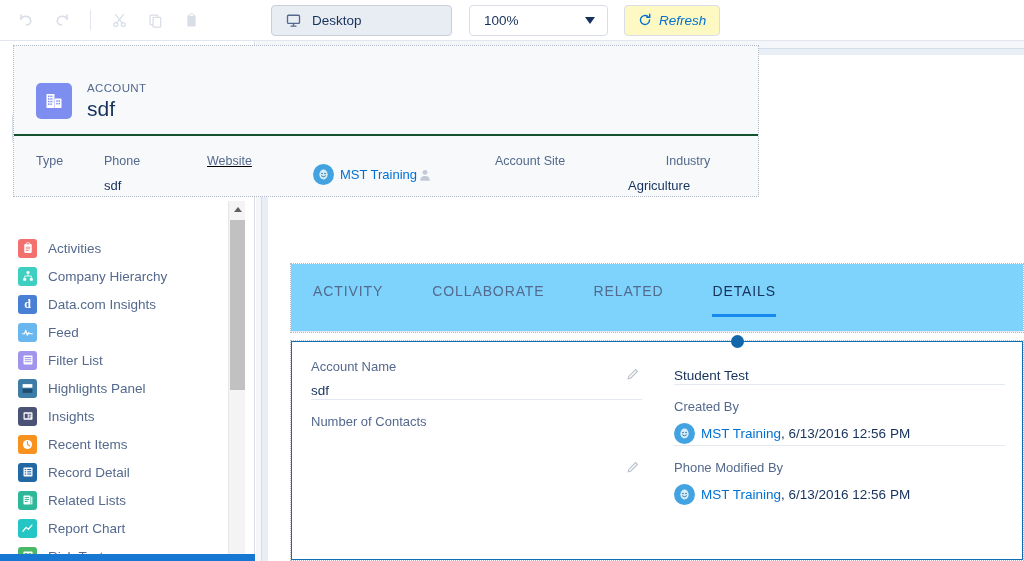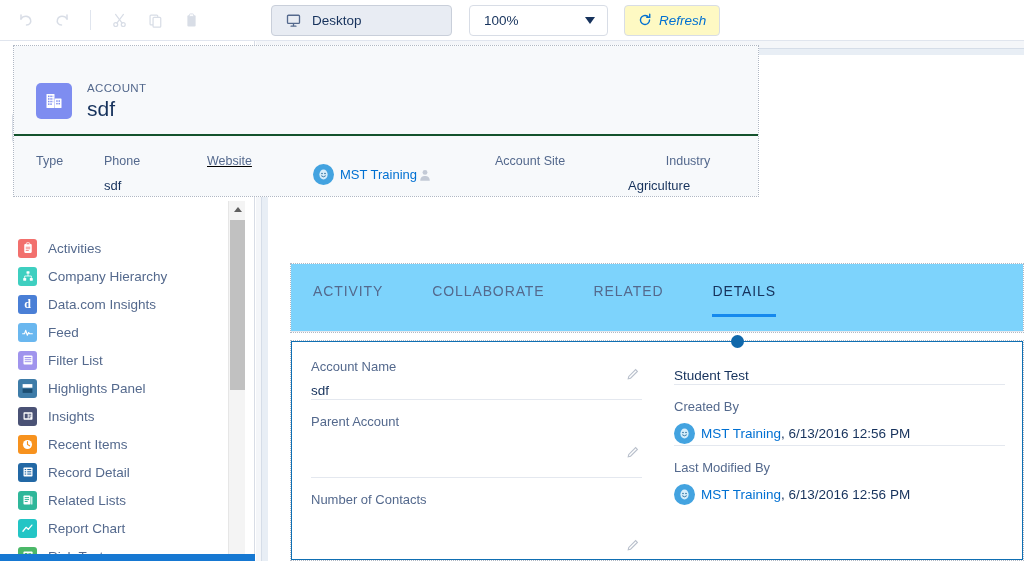--- a/index.html
+++ b/index.html
@@ -583,29 +583,20 @@
         <div class="rd-row">
           <div class="rd-lbl">Account Name</div>
           <div class="rd-val">sdf</div>
           <span class="rd-pencil">
             <svg width="14" height="14" viewBox="0 0 16 16" fill="none" stroke="currentColor" stroke-width="1.3" stroke-linecap="round">
                 <path d="M2.6 13.4 L3.2 10.8 L11 3 L13 5 L5.2 12.8 Z"></path>
               </svg>
           </span>
         </div>
 
-        <div class="rd-row tall">
-          <div class="rd-lbl">Parent Account</div>
-          <div class="rd-val"></div>
-          <span class="rd-pencil">
-            <svg width="14" height="14" viewBox="0 0 16 16" fill="none" stroke="currentColor" stroke-width="1.3" stroke-linecap="round">
-                <path d="M2.6 13.4 L3.2 10.8 L11 3 L13 5 L5.2 12.8 Z"></path>
-              </svg>
-          </span>
-        </div>
 
         <div class="rd-row nb tall">
           <div class="rd-lbl">Number of Contacts</div>
           <div class="rd-val"></div>
           <span class="rd-pencil" style="bottom:0;">
             <svg width="14" height="14" viewBox="0 0 16 16" fill="none" stroke="currentColor" stroke-width="1.3" stroke-linecap="round">
                 <path d="M2.6 13.4 L3.2 10.8 L11 3 L13 5 L5.2 12.8 Z"></path>
               </svg>
           </span>
         </div>
@@ -628,21 +619,21 @@
                   <circle cx="9.6" cy="6.9" r="0.85" fill="#2d6f9e"></circle>
                   <path d="M5.9 9.6 Q8 11.6 10.1 9.6" stroke="#2d6f9e" stroke-width="1" fill="none" stroke-linecap="round"></path>
                 </svg>
             </span>
             <a href="#">MST Training</a>
             <span>, 6/13/2016 12:56 PM</span>
           </div>
         </div>
 
         <div class="rd-row nb">
-          <div class="rd-lbl">Last Modified By</div>
+          <div class="rd-lbl">Phone Modified By</div>
           <div class="rd-val">
             <span class="avatar-sm">
               <svg width="15" height="15" viewBox="0 0 16 16">
                   <circle cx="8" cy="8" r="7" fill="#43a3e0"></circle>
                   <ellipse cx="8" cy="8" rx="4.4" ry="5.4" fill="#d7eefb"></ellipse>
                   <circle cx="6.4" cy="6.9" r="0.85" fill="#2d6f9e"></circle>
                   <circle cx="9.6" cy="6.9" r="0.85" fill="#2d6f9e"></circle>
                   <path d="M5.9 9.6 Q8 11.6 10.1 9.6" stroke="#2d6f9e" stroke-width="1" fill="none" stroke-linecap="round"></path>
                 </svg>
             </span>

